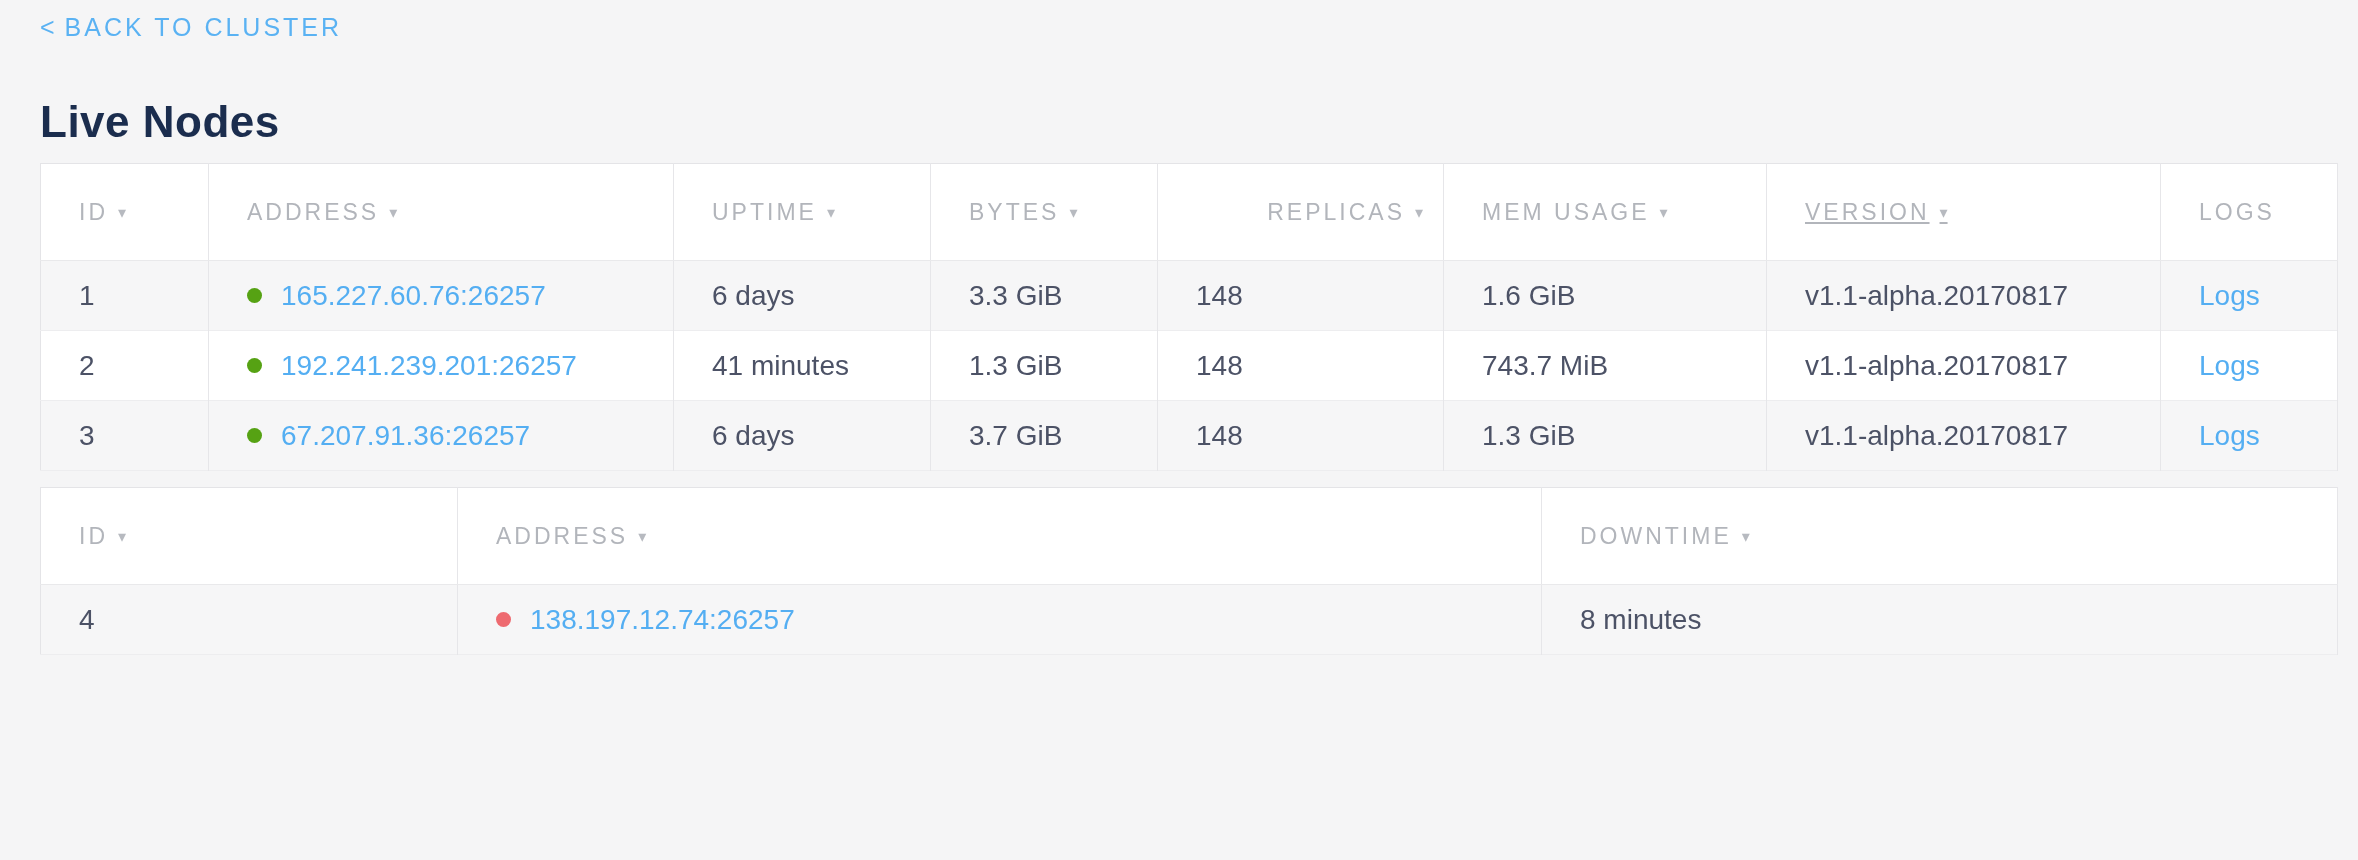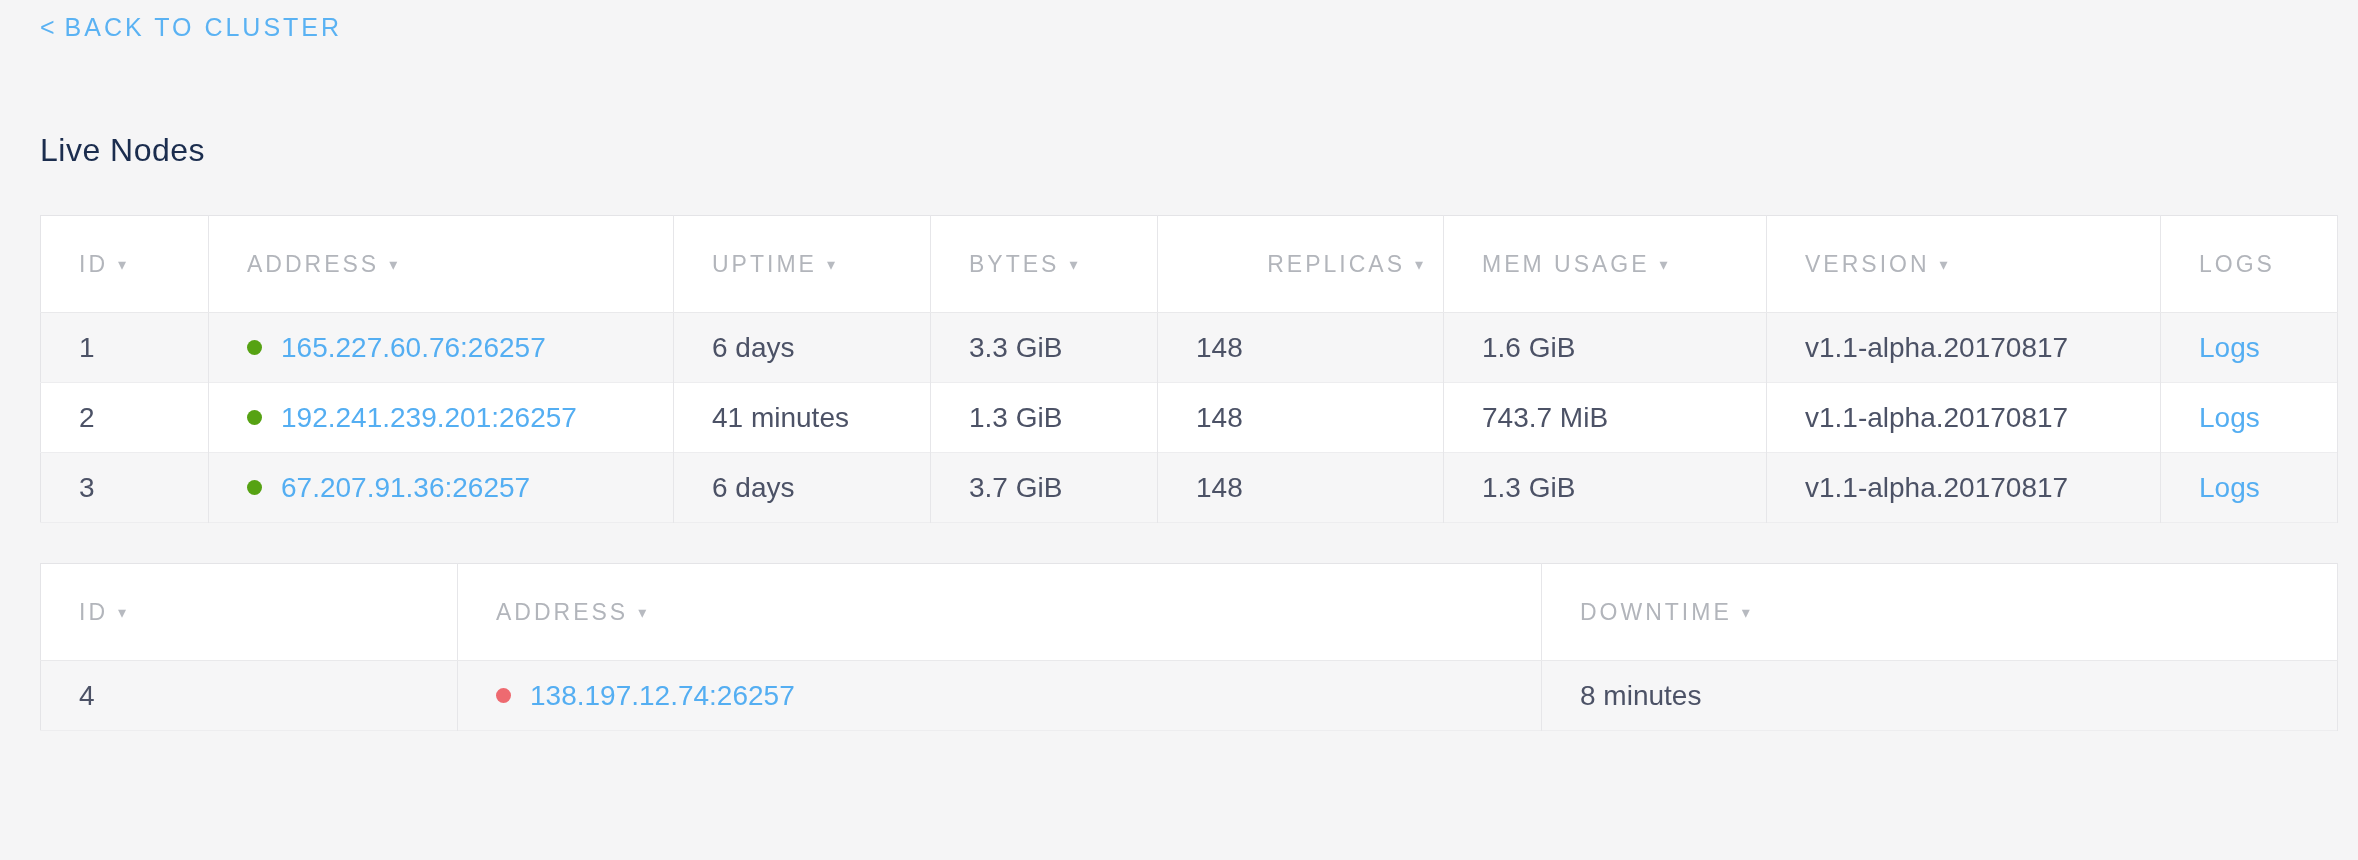--- a/index.html
+++ b/index.html
@@ -23,30 +23,30 @@
     line-height: 28px;
     letter-spacing: 3px;
     font-weight: 500;
     color: #5ab2f3;
     text-decoration: none;
     cursor: pointer;
   }
   .back-link .arrow { margin-right: 10px; letter-spacing: 0; }
   
   h1.section-title {
-    margin: 84px 0 0 0;
-    font-size: 32px;
+    margin: 56px 0 0 0;
+    font-size: 44px;
     line-height: 50px;
-    font-weight: 400;
+    font-weight: 700;
     color: #1b2d4e;
     letter-spacing: 0.5px;
   }
   
   table.nodes-table {
-    margin-top: 40px;
+    margin-top: 16px;
     width: 2297px;
     table-layout: fixed;
     border-collapse: collapse;
     background: #ffffff;
     border: 1px solid #e4e4e7;
   }
   table.nodes-table th, table.nodes-table td {
     text-align: left;
     padding: 0 20px 0 38px;
     border-right: 1px solid #e6e6e9;
@@ -96,21 +96,21 @@
   }
   .status-dot.live { background: #56a213; }
   .status-dot.dead { background: #ee6a70; }
   
   #live-table th:nth-child(1) { width: 168px; }
   #live-table th:nth-child(2) { width: 465px; }
   #live-table th:nth-child(3) { width: 257px; }
   #live-table th:nth-child(4) { width: 227px; }
   #live-table th:nth-child(5) { width: 286px; text-align: right; }
   #live-table th:nth-child(6) { width: 323px; }
-  #live-table th:nth-child(7) { width: 394px; }
+  #live-table th:nth-child(7) { width: 394px; text-decoration: underline; }
   #live-table th:nth-child(8) { width: 177px; }
   
   #dead-table th:nth-child(1) { width: 417px; }
   #dead-table th:nth-child(2) { width: 1084px; }
   #dead-table th:nth-child(3) { width: 796px; }
 </style>
 </head>
 <body>
 
 <div class="page">

